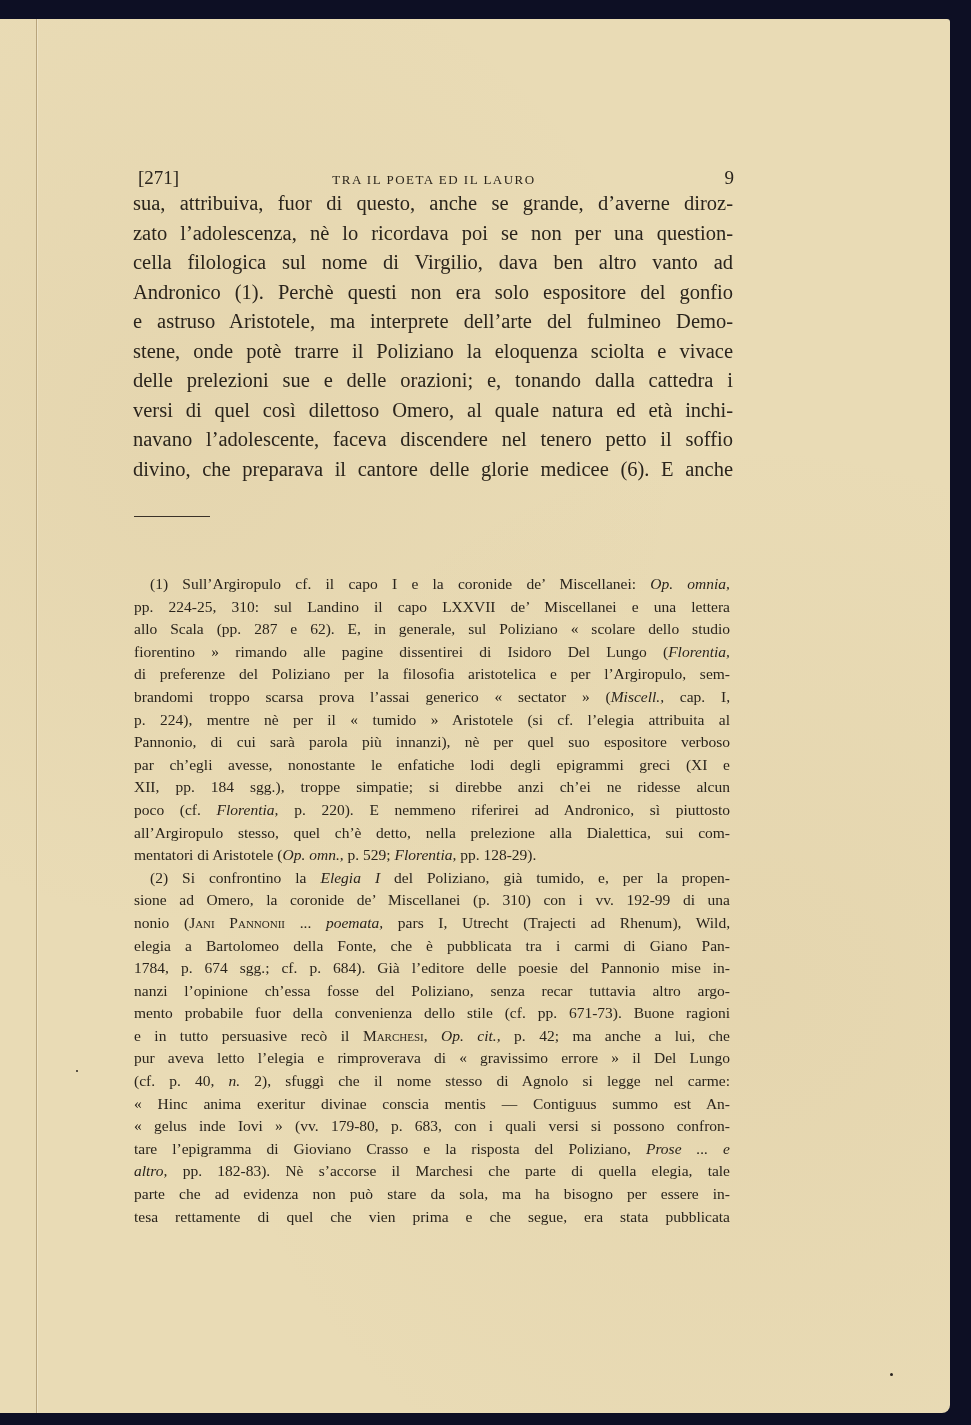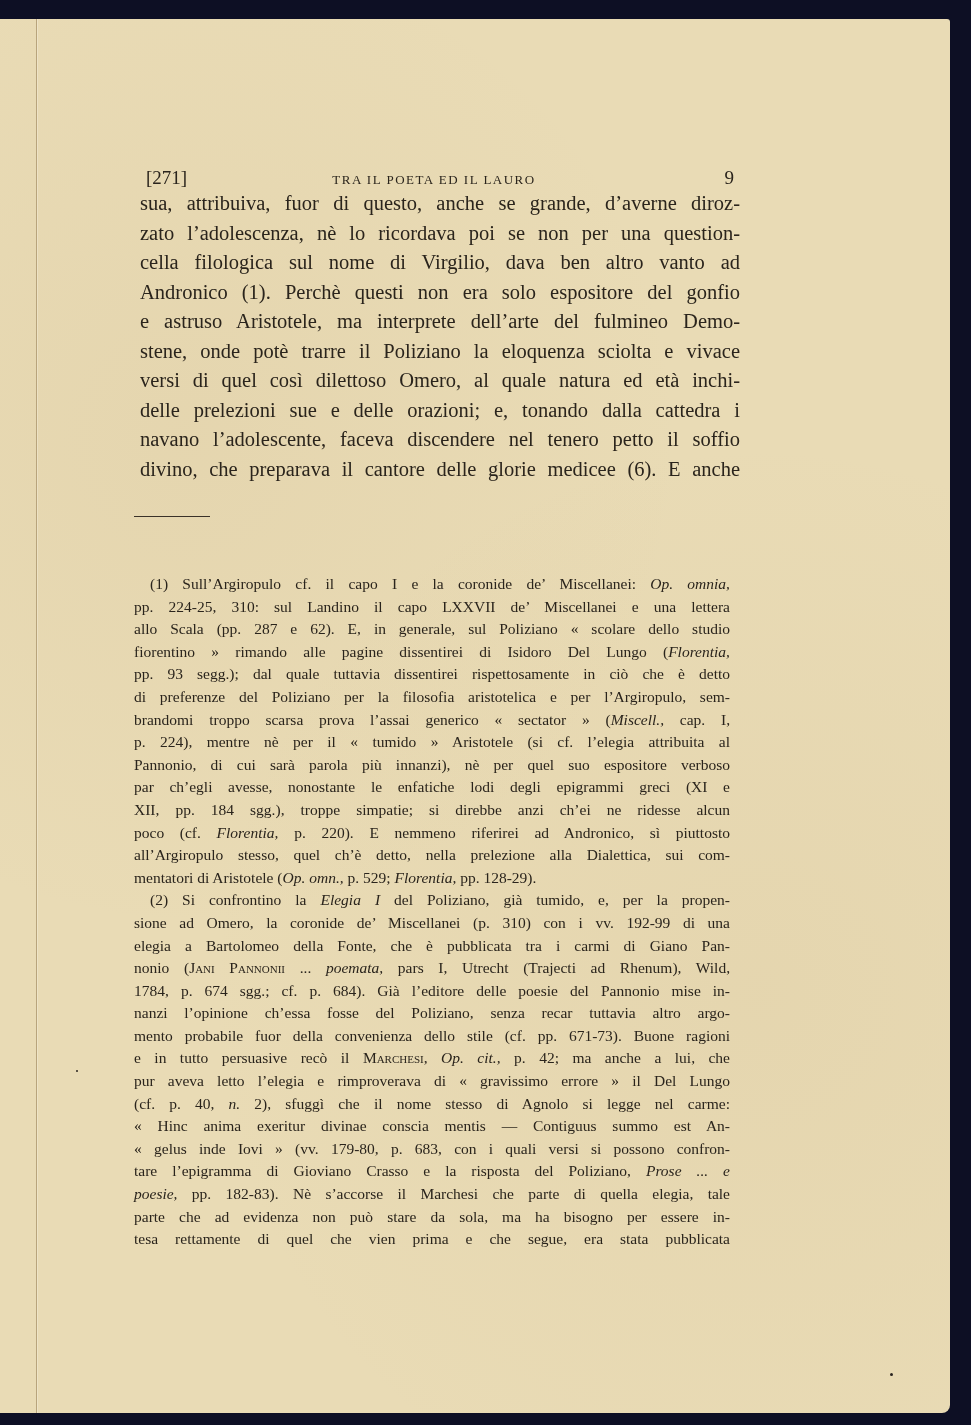--- a/index.html
+++ b/index.html
@@ -26,29 +26,29 @@
     left: 36px; top: 0; bottom: 0;
     width: 1px; background: #b8a47c;
     box-shadow: 1px 0 0 rgba(255,255,255,0.25);
   }
   .header {
     position: absolute;
     left: 134px; top: 148px; width: 600px;
     height: 24px;
     font-size: 19px;
   }
-  .header .bracket { position: absolute; left: 12px; top: 0; }
+  .header .bracket { position: absolute; left: 4px; top: 0; }
   .header .title {
     position: absolute; left: 0; right: 0; text-align: center;
     font-size: 13px; letter-spacing: 1.5px; top: 5px;
   }
   .header .pnum { position: absolute; right: 0; top: 0; }
   .body-text {
     position: absolute;
-    left: 140px; top: 170px; width: 600px;
+    left: 133px; top: 170px; width: 600px;
     font-size: 20.5px;
     line-height: 29.5px;
     text-align: justify;
   }
   .body-text .line {
     display: block; text-align: justify; text-align-last: justify;
     white-space: nowrap; height: 29.5px;
   }
   .body-text .line.last { text-align-last: justify; }
   .rule {
@@ -88,56 +88,55 @@
     <span class="pnum">9</span>
   </div>
 
   <div class="body-text" id="body">
       <span class="line">sua, attribuiva, fuor di questo, anche se grande, d’averne diroz-</span>
       <span class="line">zato l’adolescenza, nè lo ricordava poi se non per una question-</span>
       <span class="line">cella filologica sul nome di Virgilio, dava ben altro vanto ad</span>
       <span class="line">Andronico (1). Perchè questi non era solo espositore del gonfio</span>
       <span class="line">e astruso Aristotele, ma interprete dell’arte del fulmineo Demo-</span>
       <span class="line">stene, onde potè trarre il Poliziano la eloquenza sciolta e vivace</span>
+      <span class="line">delle prelezioni sue e delle orazioni; e, tonando dalla cattedra i</span>
       <span class="line">versi di quel così dilettoso Omero, al quale natura ed età inchi-</span>
-      <span class="line">delle prelezioni sue e delle orazioni; e, tonando dalla cattedra i</span>
       <span class="line">navano l’adolescente, faceva discendere nel tenero petto il soffio</span>
       <span class="line last">divino, che preparava il cantore delle glorie medicee (6). E anche</span>
     </div>
 
   <div class="rule"></div>
 
   <div class="notes" id="notes">
       <span class="line indent"><span>(1) Sull’Argiropulo cf. il capo I e la coronide de’ Miscellanei: </span><i>Op. omnia,</i></span>
       <span class="line"><span>pp. 224-25, 310: sul Landino il capo LXXVII de’ Miscellanei e una lettera</span></span>
       <span class="line"><span>allo Scala (pp. 287 e 62). E, in generale, sul Poliziano « scolare dello studio</span></span>
       <span class="line"><span>fiorentino » rimando alle pagine dissentirei di Isidoro Del Lungo (</span><i>Florentia,</i></span>
-      <span class="line"><span>pp. 93 segg.); dal quale tuttavia dissentirei rispettosamente in ciò che è detto</span></span>
       <span class="line"><span>di preferenze del Poliziano per la filosofia aristotelica e per l’Argiropulo, sem-</span></span>
       <span class="line"><span>brandomi troppo scarsa prova l’assai generico « sectator » (</span><i>Miscell.,</i><span> cap. I,</span></span>
       <span class="line"><span>p. 224), mentre nè per il « tumido » Aristotele (si cf. l’elegia attribuita al</span></span>
       <span class="line"><span>Pannonio, di cui sarà parola più innanzi), nè per quel suo espositore verboso</span></span>
       <span class="line"><span>par ch’egli avesse, nonostante le enfatiche lodi degli epigrammi greci (XI e</span></span>
       <span class="line"><span>XII, pp. 184 sgg.), troppe simpatie; si direbbe anzi ch’ei ne ridesse alcun</span></span>
       <span class="line"><span>poco (cf. </span><i>Florentia,</i><span> p. 220). E nemmeno riferirei ad Andronico, sì piuttosto</span></span>
       <span class="line"><span>all’Argiropulo stesso, quel ch’è detto, nella prelezione alla Dialettica, sui com-</span></span>
       <span class="line end"><span>mentatori di Aristotele (</span><i>Op. omn.,</i><span> p. 529; </span><i>Florentia,</i><span> pp. 128-29).</span></span>
       <span class="line indent"><span>(2) Si confrontino la </span><i>Elegia I</i><span> del Poliziano, già tumido, e, per la propen-</span></span>
       <span class="line"><span>sione ad Omero, la coronide de’ Miscellanei (p. 310) con i vv. 192-99 di una</span></span>
+      <span class="line"><span>nonio (</span><span class="smallcaps">Jani Pannonii</span><span> ... </span><i>poemata,</i><span> pars I, Utrecht (Trajecti ad Rhenum), Wild,</span></span>
       <span class="line"><span>elegia a Bartolomeo della Fonte, che è pubblicata tra i carmi di Giano Pan-</span></span>
-      <span class="line"><span>nonio (</span><span class="smallcaps">Jani Pannonii</span><span> ... </span><i>poemata,</i><span> pars I, Utrecht (Trajecti ad Rhenum), Wild,</span></span>
       <span class="line"><span>1784, p. 674 sgg.; cf. p. 684). Già l’editore delle poesie del Pannonio mise in-</span></span>
       <span class="line"><span>nanzi l’opinione ch’essa fosse del Poliziano, senza recar tuttavia altro argo-</span></span>
       <span class="line"><span>mento probabile fuor della convenienza dello stile (cf. pp. 671-73). Buone ragioni</span></span>
       <span class="line"><span>e in tutto persuasive recò il </span><span class="smallcaps">Marchesi</span><span>, </span><i>Op. cit.,</i><span> p. 42; ma anche a lui, che</span></span>
       <span class="line"><span>pur aveva letto l’elegia e rimproverava di « gravissimo errore » il Del Lungo</span></span>
       <span class="line"><span>(cf. p. 40, </span><i>n.</i><span> 2), sfuggì che il nome stesso di Agnolo si legge nel carme:</span></span>
       <span class="line"><span>« Hinc anima exeritur divinae conscia mentis — Contiguus summo est An-</span></span>
       <span class="line"><span>« gelus inde Iovi » (vv. 179-80, p. 683, con i quali versi si possono confron-</span></span>
       <span class="line"><span>tare l’epigramma di Gioviano Crasso e la risposta del Poliziano, </span><i>Prose ... e</i></span>
-      <span class="line"><i>poesie,</i><span> pp. 182-83). Nè s’accorse il Marchesi che parte di quella elegia, tale</span></span>
+      <span class="line"><i>altro,</i><span> pp. 182-83). Nè s’accorse il Marchesi che parte di quella elegia, tale</span></span>
       <span class="line"><span>parte che ad evidenza non può stare da sola, ma ha bisogno per essere in-</span></span>
       <span class="line"><span>tesa rettamente di quel che vien prima e che segue, era stata pubblicata</span></span>
     </div>
 
   <div class="dot" style="left:890px; top:1354px;"></div>
   <div class="dot" style="left:76px; top:1051px; width:2px; height:2px;"></div>
 </div>
 
 </body></html>

